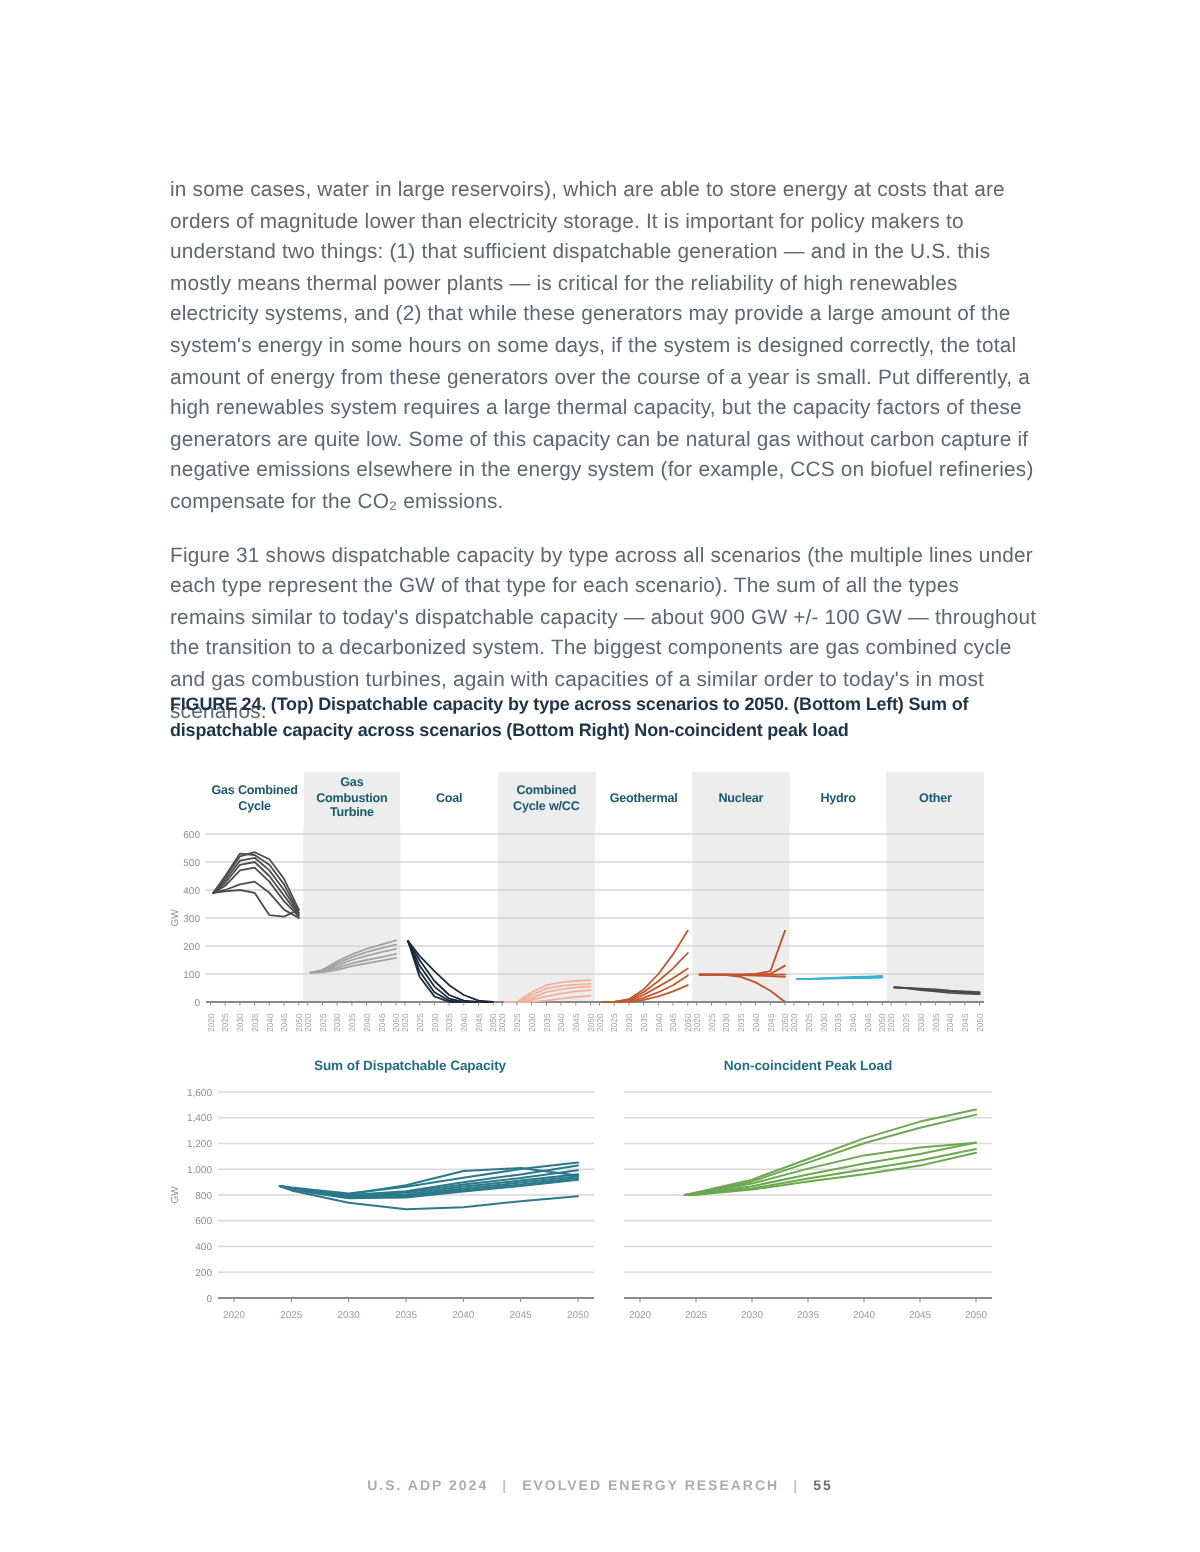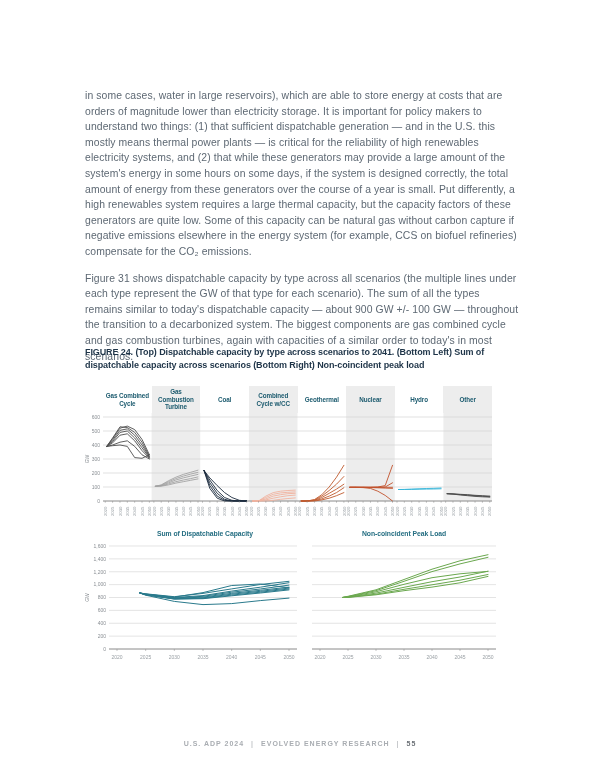--- a/index.html
+++ b/index.html
@@ -33,21 +33,21 @@
 </head>
 <body>
 
 <div class="page">
 
   <div class="body-text">
     <p>in some cases, water in large reservoirs), which are able to store energy at costs that are orders of magnitude lower than electricity storage. It is important for policy makers to understand two things: (1) that sufficient dispatchable generation — and in the U.S. this mostly means thermal power plants — is critical for the reliability of high renewables electricity systems, and (2) that while these generators may provide a large amount of the system's energy in some hours on some days, if the system is designed correctly, the total amount of energy from these generators over the course of a year is small. Put differently, a high renewables system requires a large thermal capacity, but the capacity factors of these generators are quite low. Some of this capacity can be natural gas without carbon capture if negative emissions elsewhere in the energy system (for example, CCS on biofuel refineries) compensate for the CO₂ emissions.</p>
     <p>Figure 31 shows dispatchable capacity by type across all scenarios (the multiple lines under each type represent the GW of that type for each scenario). The sum of all the types remains similar to today's dispatchable capacity — about 900 GW +/- 100 GW — throughout the transition to a decarbonized system. The biggest components are gas combined cycle and gas combustion turbines, again with capacities of a similar order to today's in most scenarios.</p>
   </div>
 
-  <div class="caption"><span class="caption-label">FIGURE 24.</span><span> (Top) Dispatchable capacity by type across scenarios to 2041. (Bottom Left) Sum of dispatchable capacity across scenarios (Bottom Right) Non-coincident peak load</span></div>
+  <div class="caption"><span class="caption-label">FIGURE 24.</span><span> (Top) Dispatchable capacity by type across scenarios to 2050. (Bottom Left) Sum of dispatchable capacity across scenarios (Bottom Right) Non-coincident peak load</span></div>
 
   <div class="figure">
     <div class="top-chart">
       <div class="panel-headers" id="panel-headers">
           <div class="hcell">Gas Combined Cycle</div>
           <div class="hcell shaded">Gas Combustion Turbine</div>
           <div class="hcell">Coal</div>
           <div class="hcell shaded">Combined Cycle w/CC</div>
           <div class="hcell">Geothermal</div>
           <div class="hcell shaded">Nuclear</div>

